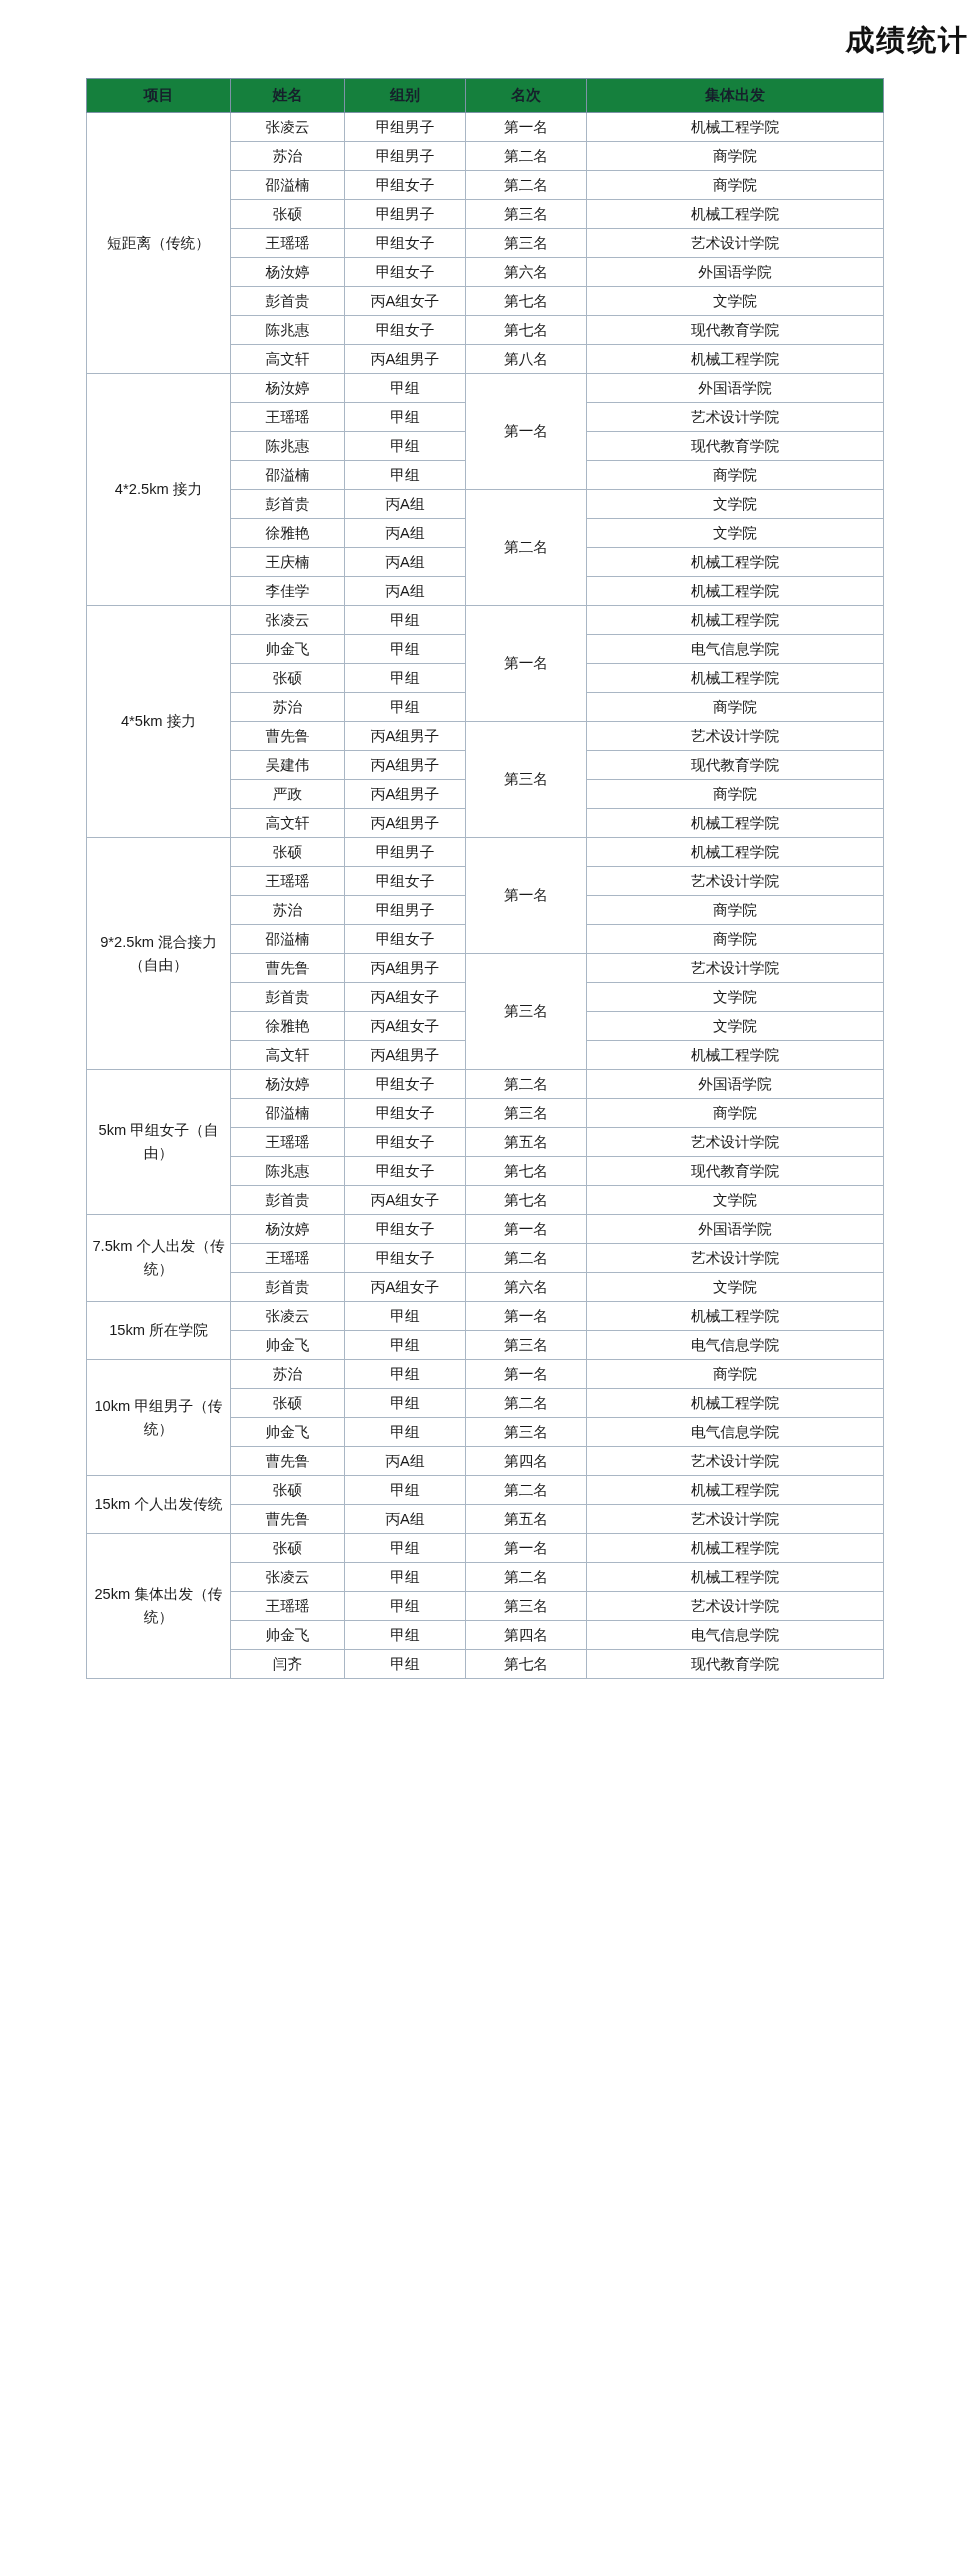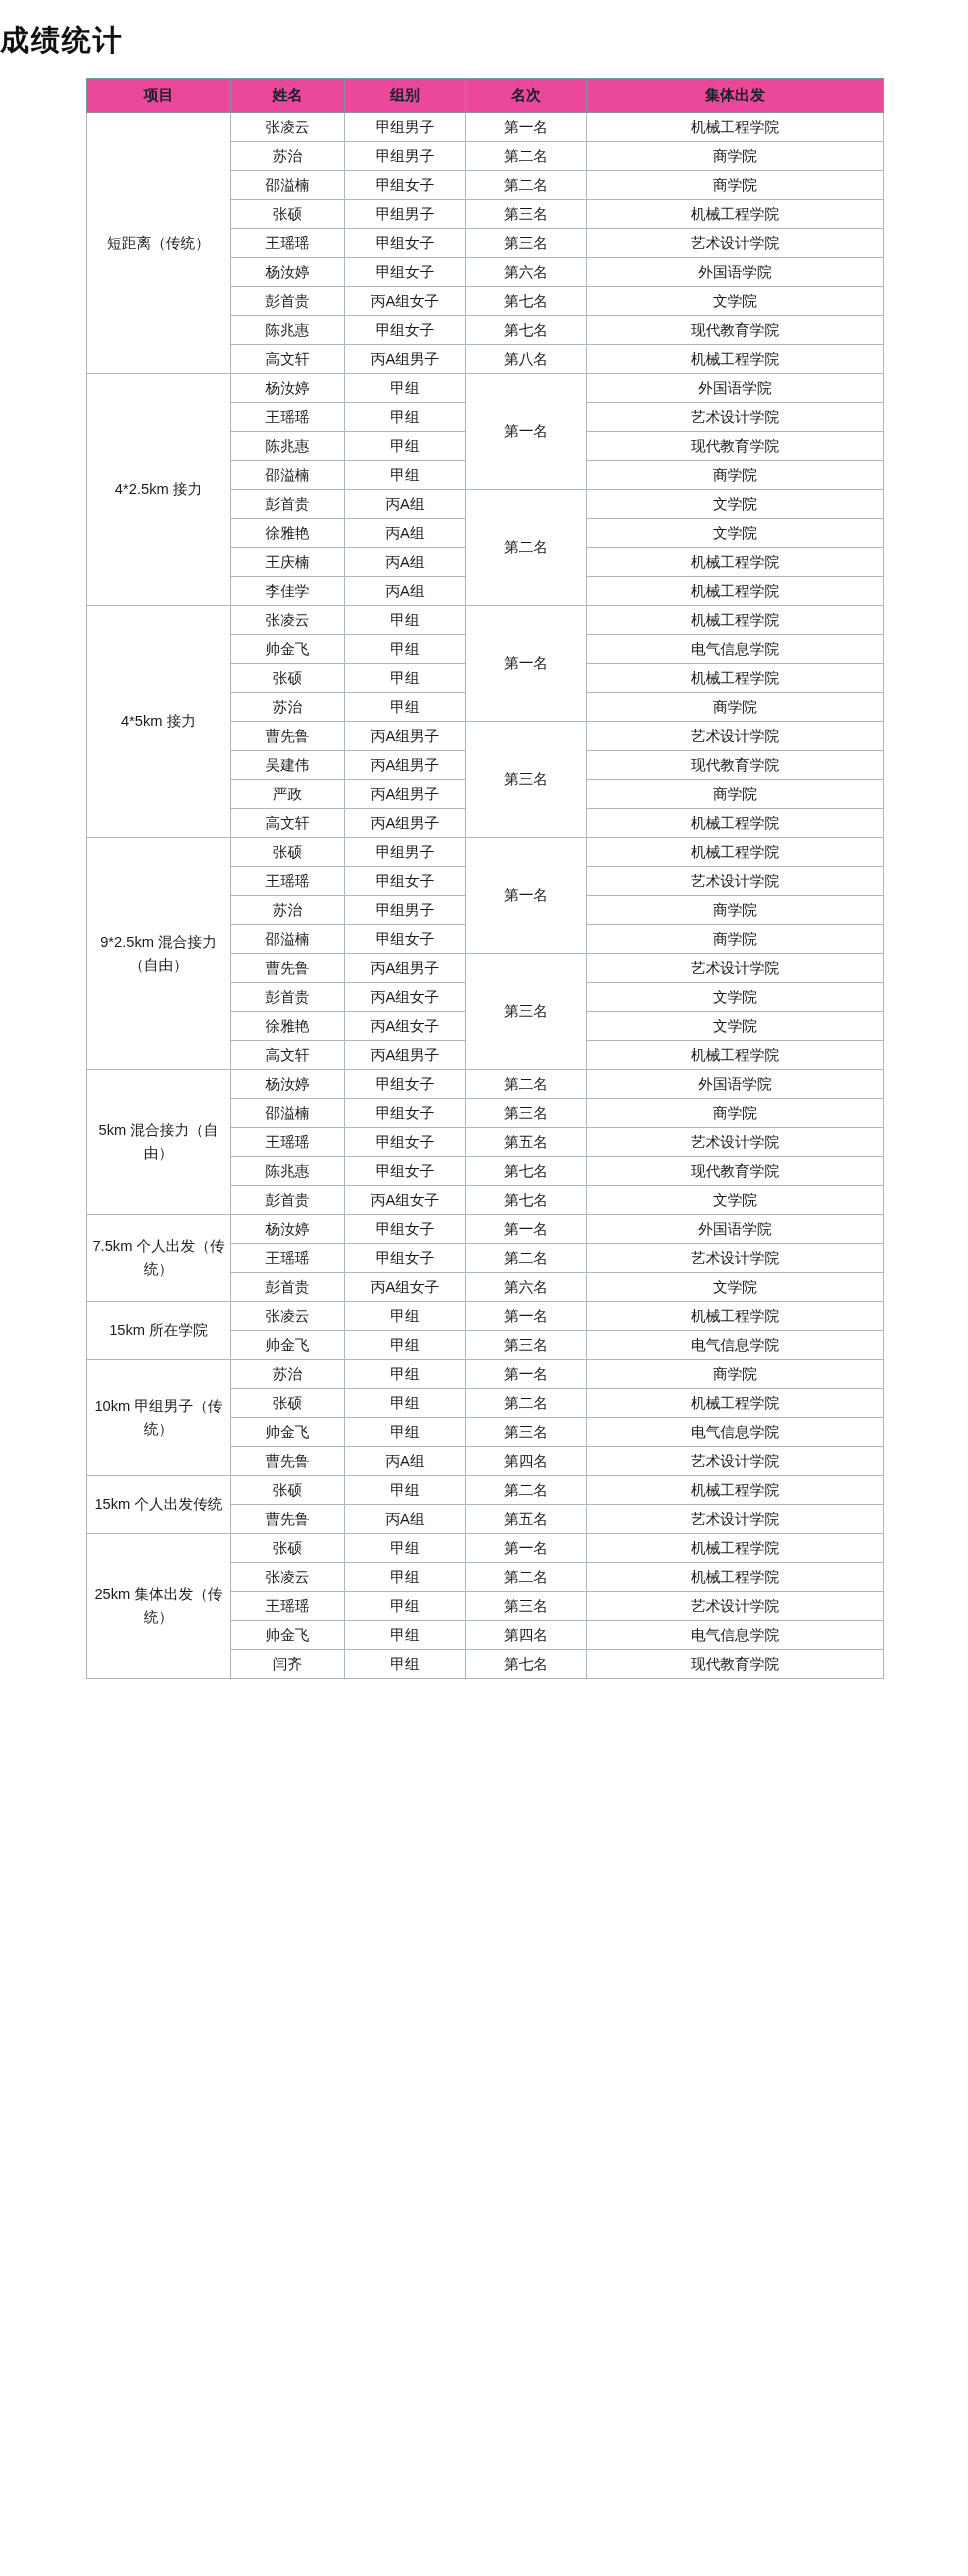--- a/index.html
+++ b/index.html
@@ -11,21 +11,21 @@
     width: 969px;
     font-family: "Liberation Sans", "DejaVu Sans", sans-serif;
     color: #1a1a1a;
   }
   .page {
     width: 969px;
     box-sizing: border-box;
     padding: 0;
   }
   .doc-title {
-    text-align: left;
+    text-align: right;
     font-size: 29px;
     font-weight: 700;
     color: #111111;
     letter-spacing: 1.9px;
     padding: 21px 0 17px 0;
     font-family: "DejaVu Serif", "Liberation Serif", serif;
   }
   .table-wrap {
     width: 797px;
     margin: 0 auto;
@@ -45,21 +45,21 @@
     border: 0.9px solid #a9b6c4;
     text-align: center;
     vertical-align: middle;
     font-size: 14.7px;
     height: 29px;
     padding: 1.9px 3.8px;
     box-sizing: border-box;
     background: #ffffff;
   }
   table.results thead th {
-    background: #ec4899;
+    background: #15803d;
     font-weight: 700;
     font-size: 15px;
     height: 34px;
     border: 0.9px solid #7e93a8;
     color: #16202b;
   }
   td.event-cell {
     font-size: 14.7px;
     line-height: 1.55;
     padding: 1.9px 9.5px;
@@ -285,21 +285,21 @@
             <td>徐雅艳</td>
             <td>丙A组女子</td>
             <td>文学院</td>
           </tr>
           <tr class="event-sep">
             <td>高文轩</td>
             <td>丙A组男子</td>
             <td>机械工程学院</td>
           </tr>
           <tr>
-            <td class="event-cell" rowspan="5">5km 混合接力（自由）</td>
+            <td class="event-cell" rowspan="5">5km 甲组女子（自由）</td>
             <td>杨汝婷</td>
             <td>甲组女子</td>
             <td class="rank-cell">第二名</td>
             <td>外国语学院</td>
           </tr>
           <tr>
             <td>邵溢楠</td>
             <td>甲组女子</td>
             <td class="rank-cell">第三名</td>
             <td>商学院</td>

